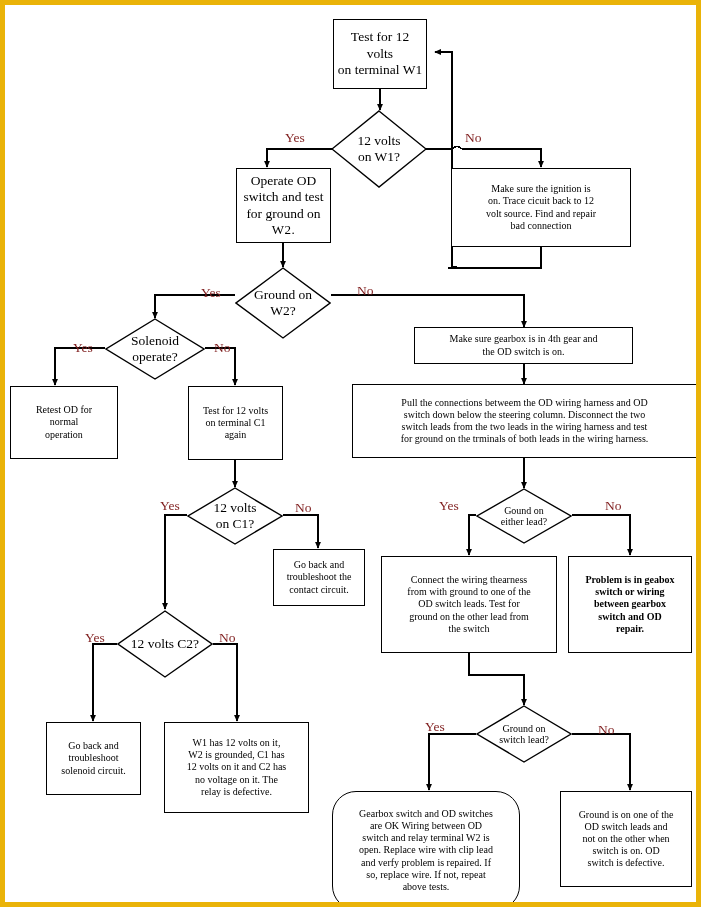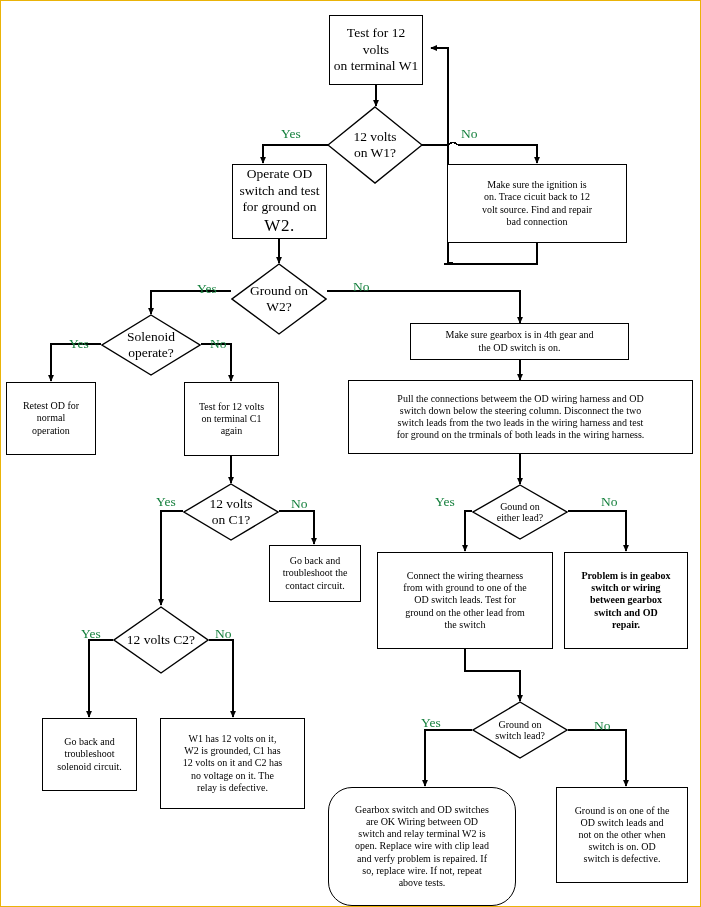--- a/index.html
+++ b/index.html
@@ -3,21 +3,21 @@
 <meta charset="utf-8">
 <style>
   html,body{margin:0;padding:0;background:#ffffff;}
   body{font-family:"Liberation Serif","DejaVu Serif",serif;}
   #canvas{
     position:relative;
     width:701px;
     height:907px;
     background:#ffffff;
     overflow:hidden;
-    border:1px solid #eab308;
+    border:5px solid #eab308;
     box-sizing:border-box;
   }
   svg#wires{
     position:absolute;left:0;top:0;width:701px;height:907px;
     pointer-events:none;
   }
   .node{
     position:absolute;
     box-sizing:border-box;
     display:flex;
@@ -42,28 +42,28 @@
   }
   .dec .txt{
     position:relative;
     z-index:2;
     display:block;
     width:86%;
     text-align:center;
   }
   .lbl{
     position:absolute;
-    color:#15803d;
+    color:#7f1d1d;
     white-space:nowrap;
     background:transparent;
     line-height:1;
   }
   .fs13{font-size:13.5px;}
   .fs12{font-size:10px;}
-  .big{font-size:17px;letter-spacing:.5px;}
+  .big{font-size:13px;letter-spacing:.5px;}
 </style>
 </head>
 <body>
 
 <div id="canvas">
 
   <svg id="wires" viewBox="0 0 701 907">
     <defs>
       <marker id="arw" markerWidth="10" markerHeight="10" refX="6.2" refY="3" orient="auto" markerUnits="userSpaceOnUse">
         <path d="M0,0 L7,3 L0,6 z" fill="#000"></path>
@@ -191,21 +191,21 @@
   <span class="lbl fs13" style="left:68px;top:336px;">Yes</span>
   <span class="lbl fs13" style="left:209px;top:336px;">No</span>
 
   <div class="node proc fs12" style="left:409px;top:322px;width:219px;height:37px;">
     <span class="txt">
       <span>Make sure gearbox is in 4th gear and</span><br>
       <span>the OD switch is on.</span>
     </span>
   </div>
 
-  <div class="node proc fs12" style="left:5px;top:381px;width:90px;height:73px;">
+  <div class="node proc fs12" style="left:5px;top:381px;width:108px;height:73px;">
     <span class="txt">
       <span>Retest OD for</span><br>
       <span>normal</span><br>
       <span>operation</span>
     </span>
   </div>
 
   <div class="node proc fs12" style="left:183px;top:381px;width:95px;height:74px;">
     <span class="txt">
       <span>Test for 12 volts</span><br>

